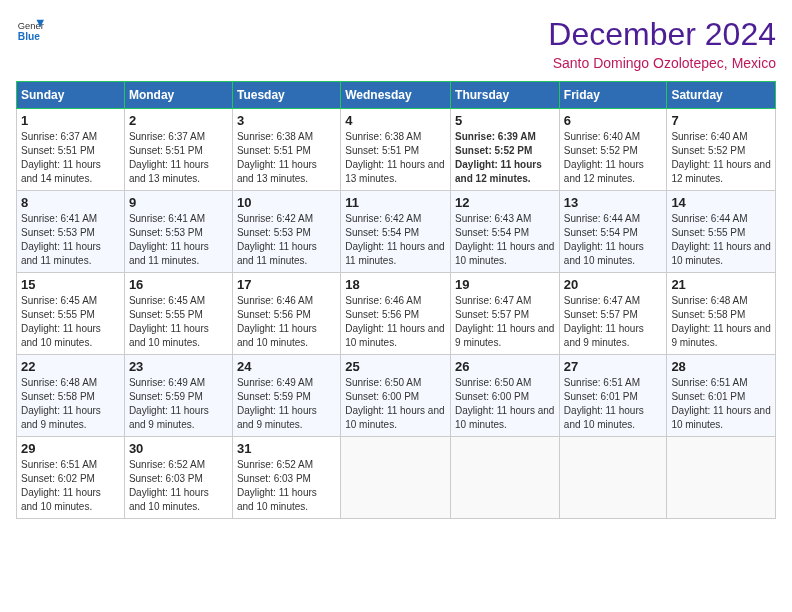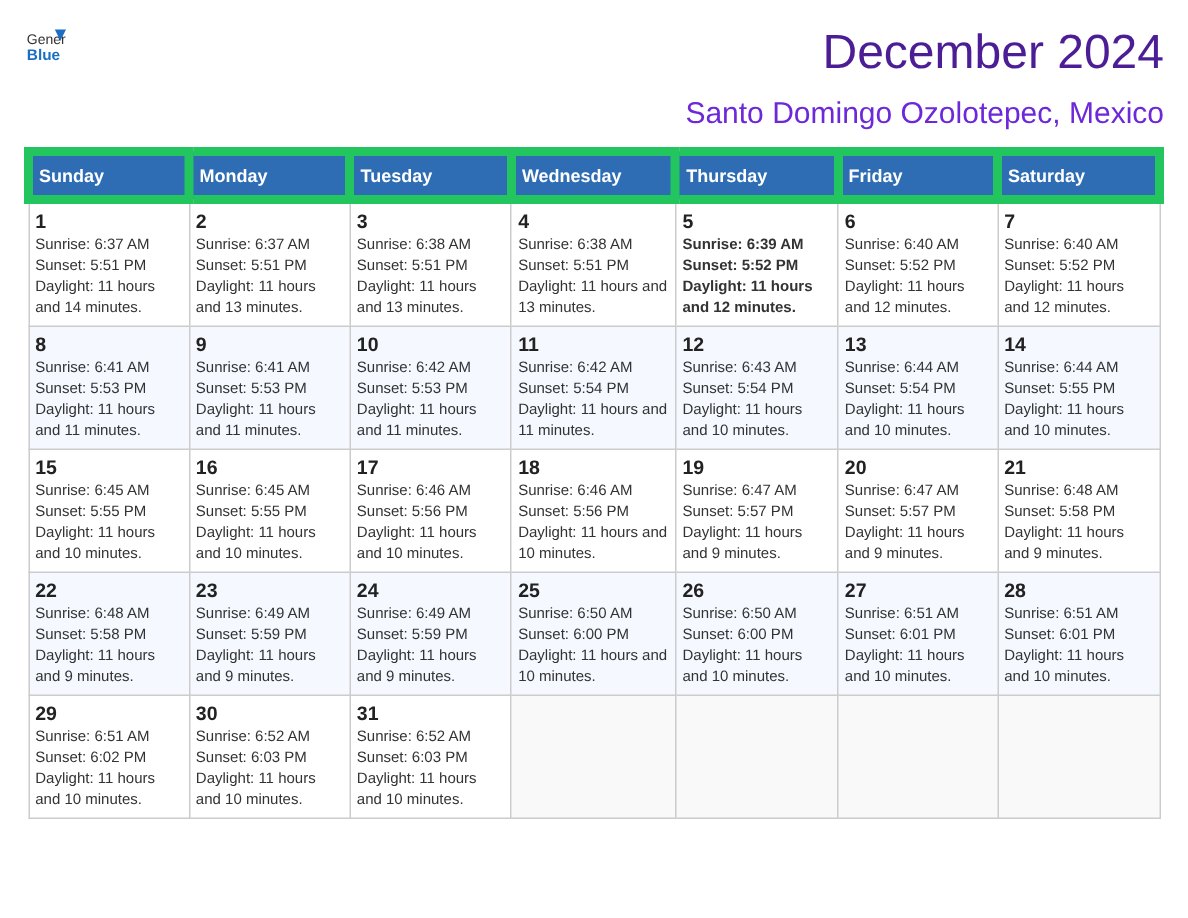--- a/index.html
+++ b/index.html
@@ -27,36 +27,36 @@
     }
     .title-section {
       text-align: right;
     }
     .month-year {
       font-size: 32px;
       font-weight: normal;
       color: #4c1d95;
     }
     .location {
-      font-size: 20px;
-      color: #6d28d9;
-      margin-top: 12px;
+      font-size: 14px;
+      color: #be185d;
+      margin-top: 2px;
     }
     .calendar {
       width: 100%;
       border-collapse: collapse;
       font-size: 10.5px;
     }
     .calendar th {
       background: #2e6db4;
       color: #fff;
       padding: 6px 4px;
       font-size: 12px;
       font-weight: bold;
-      border: 6px solid #22c55e;
+      border: 1px solid #22c55e;
       text-align: left;
     }
     .calendar td {
       border: 1px solid #ccc;
       padding: 4px;
       vertical-align: top;
       width: 113px;
       min-height: 80px;
       background: #fff;
     }

